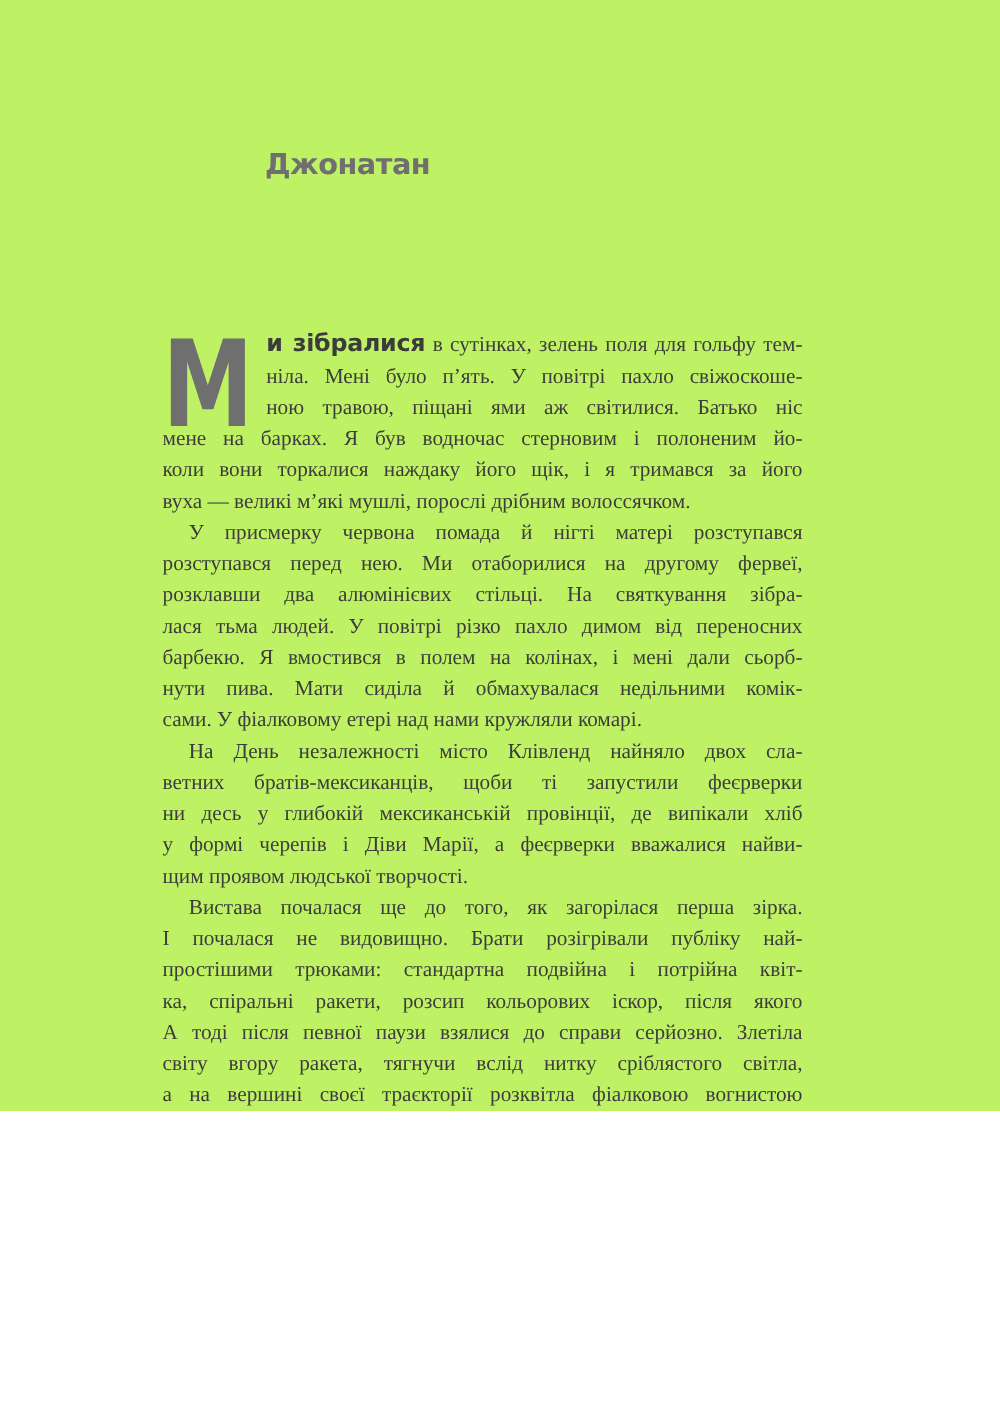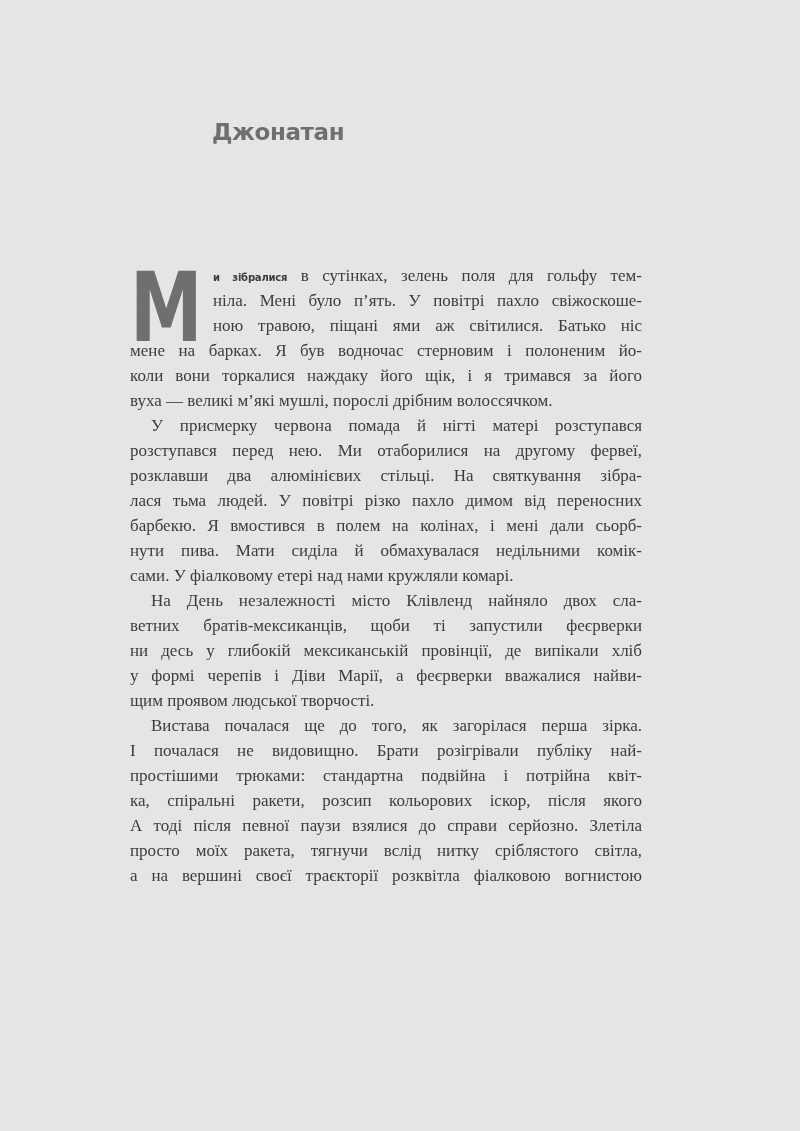--- a/index.html
+++ b/index.html
@@ -1,21 +1,21 @@
 <!DOCTYPE html>
 <html><head>
 <meta charset="utf-8">
 <style>
   * { margin: 0; padding: 0; box-sizing: border-box; }
   html, body { background: #ffffff; }
   .page {
     position: relative;
     width: 800px;
-    height: 1131px;
-    background: #e5e5e5;
+    height: 889px;
+    background: #bef264;
     overflow: hidden;
     font-family: "Liberation Serif", serif;
   }
   .chapter-title {
     position: absolute;
     left: 212px;
     top: 120px;
     font-family: "DejaVu Sans", sans-serif;
     font-weight: bold;
     font-size: 23px;
@@ -36,21 +36,21 @@
   .line {
     text-align: justify;
     text-align-last: justify;
     height: 25px;
   }
   .line.flush { text-align-last: left; }
   .line.indent { text-indent: 21px; }
   .lead-bold {
     font-family: "DejaVu Sans", sans-serif;
     font-weight: bold;
-    font-size: 10px;
+    font-size: 19px;
     letter-spacing: -0.2px;
   }
   .dropcap {
     float: left;
     width: 83px;
     height: 75px;
   }
   .dropcap span {
     display: block;
     font-family: "DejaVu Sans", sans-serif;
@@ -96,17 +96,17 @@
         <div class="line">ни десь у глибокій мексиканській провінції, де випікали хліб</div>
         <div class="line">у формі черепів і Діви Марії, а феєрверки вважалися найви-</div>
         <div class="line flush">щим проявом людської творчості.</div>
       </div>
       <div class="paragraph">
         <div class="line indent">Вистава почалася ще до того, як загорілася перша зірка.</div>
         <div class="line">І почалася не видовищно. Брати розігрівали публіку най-</div>
         <div class="line">простішими трюками: стандартна подвійна і потрійна квіт-</div>
         <div class="line">ка, спіральні ракети, розсип кольорових іскор, після якого</div>
         <div class="line">А тоді після певної паузи взялися до справи серйозно. Злетіла</div>
-        <div class="line">просто моїх ракета, тягнучи вслід нитку сріблястого світла,</div>
+        <div class="line">світу вгору ракета, тягнучи вслід нитку сріблястого світла,</div>
         <div class="line">а на вершині своєї траєкторії розквітла фіалковою вогнистою</div>
       </div>
     </div>
 </div>
 
 </body></html>

